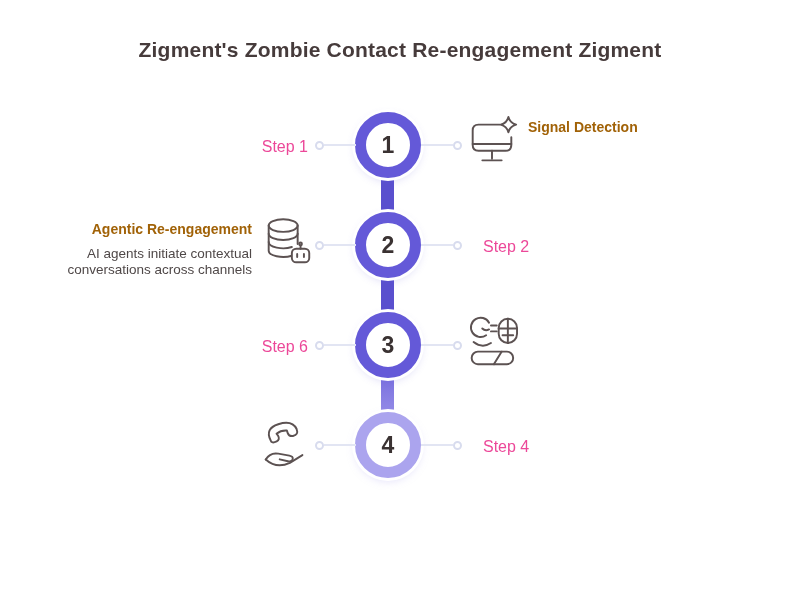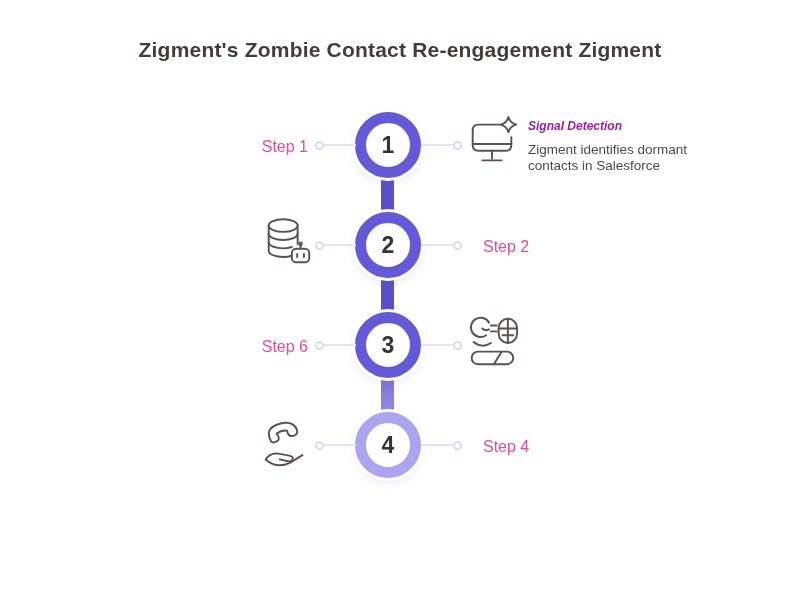--- a/index.html
+++ b/index.html
@@ -27,21 +27,21 @@
   
   .hline{position:absolute;height:2px;background:#E2E5F3;}
   .dot{position:absolute;width:5px;height:5px;border:2px solid #D8DCEE;border-radius:50%;background:#fff;}
   
   .step-label{position:absolute;font-size:16px;color:#ec4899;}
   .lab-left{left:240px;width:68px;text-align:right;}
   .lab-right{left:483px;}
   
   .content{position:absolute;}
   .align-right{text-align:right;}
-  .heading{font-size:12px;font-weight:bold;color:#a21caf;font-style:italic;}
+  .heading{font-size:14px;font-weight:bold;color:#a16207;}
   .desc{font-size:13.5px;color:#4F4848;line-height:1.2;margin-top:9px;}
   .icon{position:absolute;}
   .icon svg{display:block;stroke:#5C5252;fill:none;stroke-width:2;stroke-linecap:round;stroke-linejoin:round;}
   .w180{width:180px}.w212{width:212px}.w224{width:224px}
 </style>
 </head>
 <body>
 
 <div class="canvas">
 
@@ -92,24 +92,25 @@
   <div class="icon" style="left:464px;top:114px">
     <svg width="56" height="56" viewBox="0 0 58 58">
       <path d="M37,11 H15 q-6,0 -6,6 v15 q0,6 6,6 h28 q6,0 6,-6 V24"></path>
       <path d="M9,31 H49"></path>
       <path d="M29,38 v8 M19,48 h20"></path>
       <path d="M46,3 q1.6,6.4 8,8 q-6.4,1.6 -8,8 q-1.6,-6.4 -8,-8 q6.4,-1.6 8,-8 z"></path>
     </svg>
   </div>
   <div class="content w180" style="left:528px;top:119px">
     <div class="heading">Signal Detection</div>
-    <div class="desc">Zigment identifies dormant contacts in Salesforce</div>
   </div>
 
   <div class="content w212 align-right" style="left:40px;top:221px">
+    <div class="heading">Agentic Re-engagement</div>
+    <div class="desc">AI agents initiate contextual conversations across channels</div>
   </div>
   <div class="icon" style="left:260px;top:214px">
     <svg width="56" height="56" viewBox="0 0 58 58">
       <ellipse cx="24" cy="12" rx="15" ry="6.5"></ellipse>
       <path d="M9,12 V38 a15,6.5 0 0 0 24,5.2"></path>
       <path d="M39,12 V31"></path>
       <path d="M9,20.5 a15,6.5 0 0 0 30,0"></path>
       <path d="M9,29 a15,6.5 0 0 0 24,5.2"></path>
       <rect x="33" y="36" width="18" height="14" rx="4.5" fill="#fff"></rect>
       <path d="M42,36 V32.5"></path>

